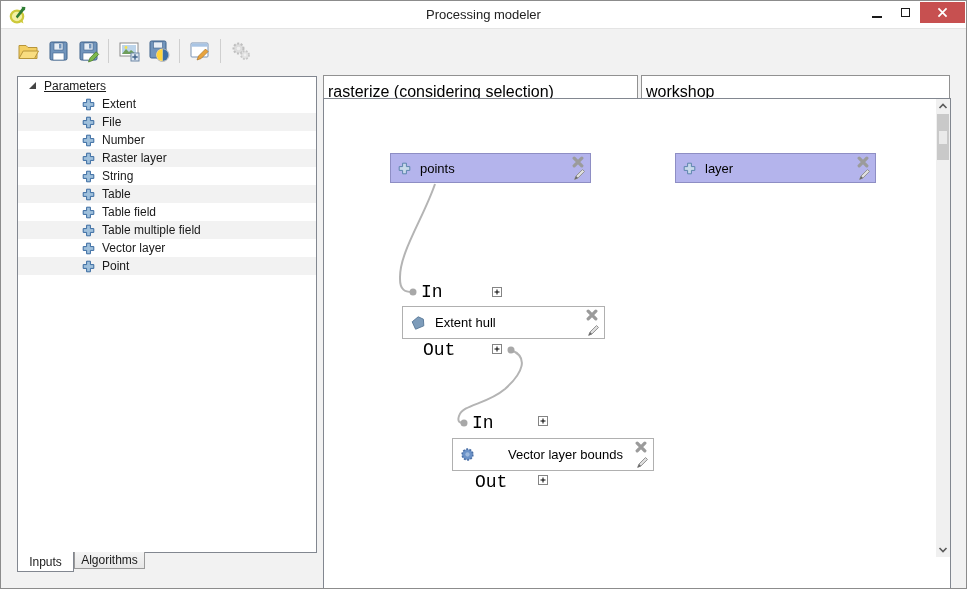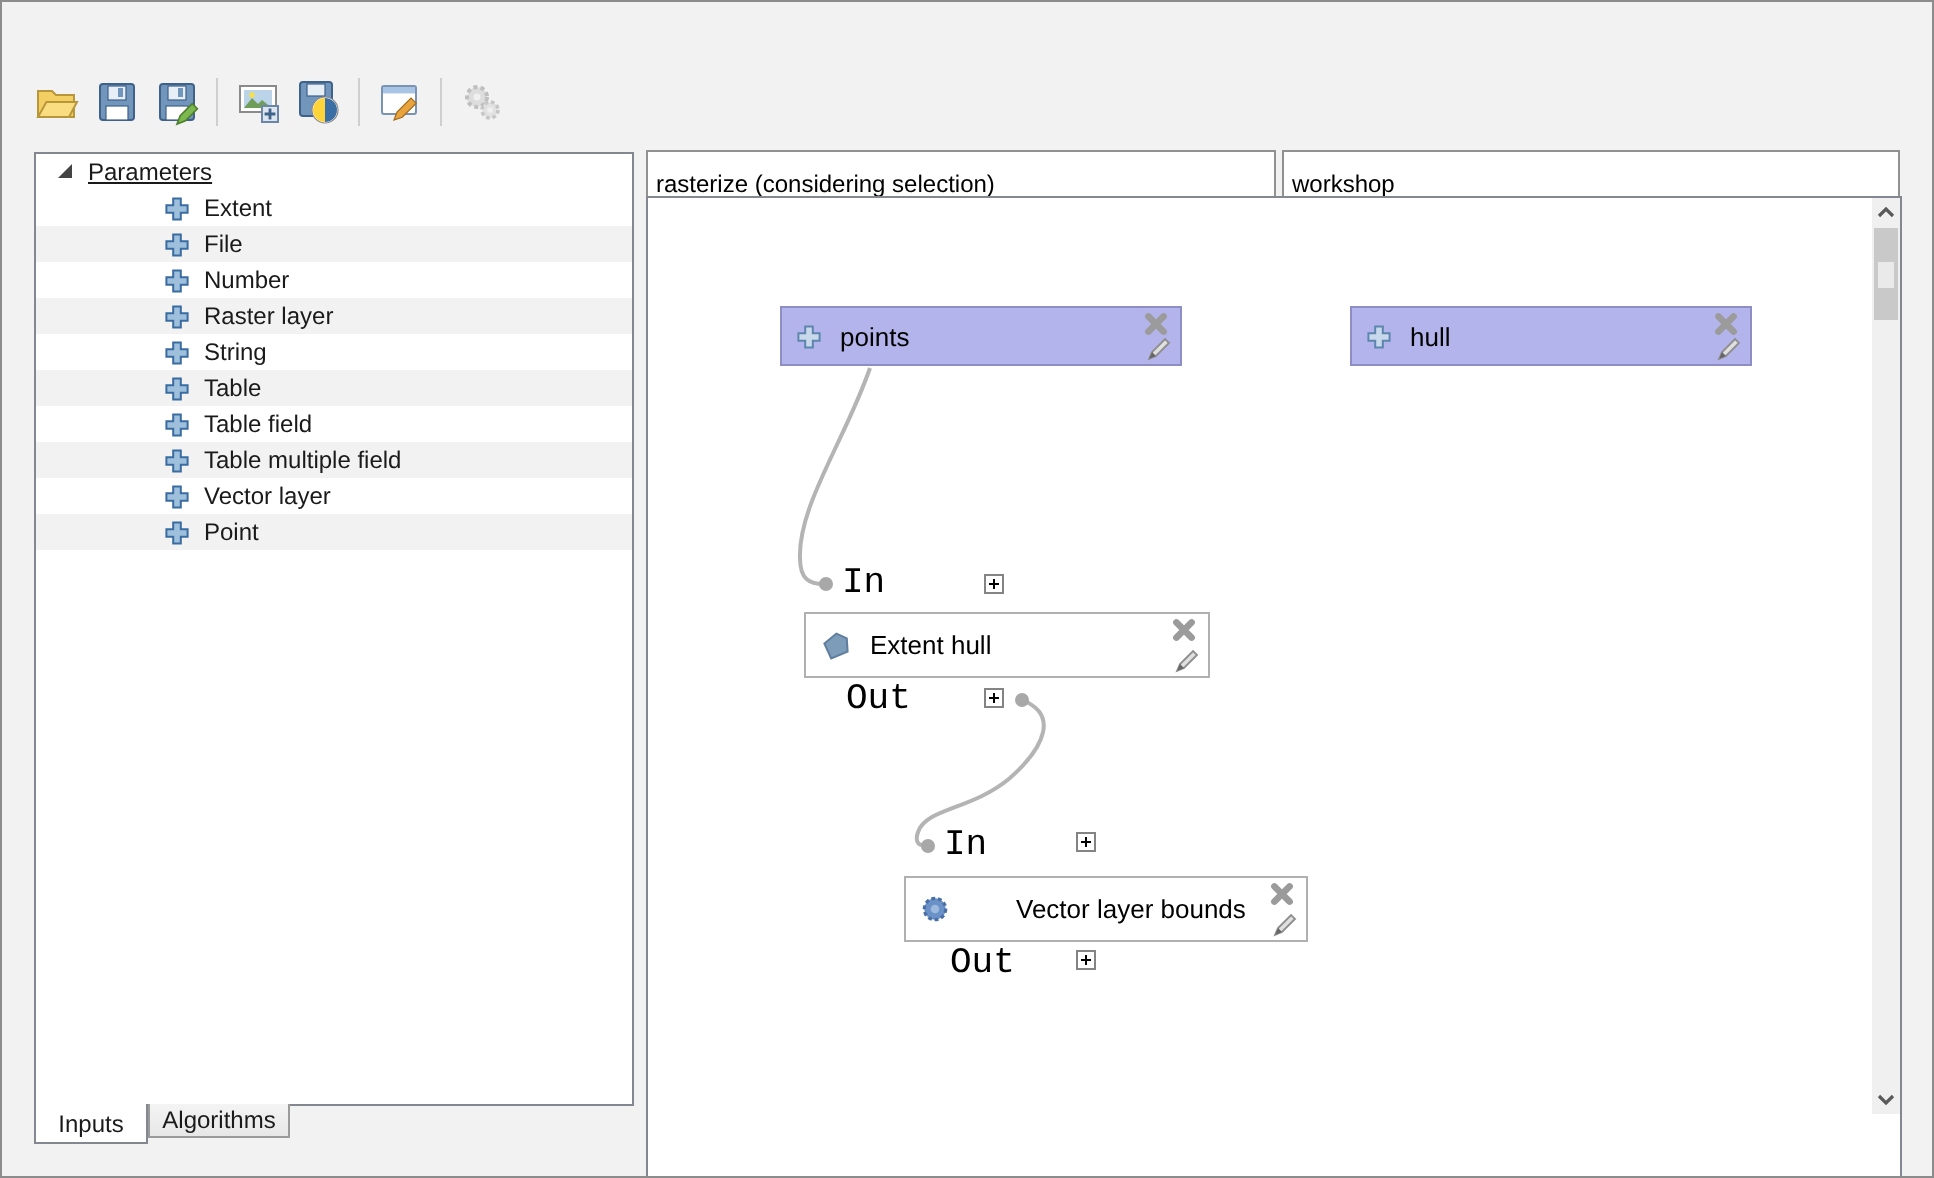--- a/index.html
+++ b/index.html
@@ -45,21 +45,21 @@
   .tab { position:absolute; display:flex; align-items:center; justify-content:center;
          font-size:12px; }
   .tab.active { left:16px; top:551px; width:57px; height:20px; background:#fff;
                 border:1px solid #828790; border-top:none; z-index:4; }
   .tab.inactive { left:73px; top:551px; width:71px; height:17px;
                   background:linear-gradient(#f4f4f4,#e7e7e7);
                   border:1px solid #9a9a9a; border-top:none; z-index:3; }
 
   
   .hdr-input { position:absolute; height:21px; border:1px solid #919191; background:#fff;
-               padding:16px 4px; font-size:12px; font-family:"Liberation Sans", sans-serif; }
+               padding:16px 4px; font-size:16px; font-family:"Liberation Sans", sans-serif; }
   #model-name  { left:322px; top:74px; width:315px; }
   #model-group { left:640px; top:74px; width:309px; }
 
   
   .canvas-frame { position:absolute; left:322px; top:97px; width:628px; height:574px;
                   border:1px solid #828790; background:#fff; }
   .canvas-content { position:absolute; left:0; top:0; width:612px; height:458px;
                     background:#fff; overflow:hidden; }
   .conn-svg { position:absolute; left:0; top:0; z-index:1; }
 
@@ -86,20 +86,42 @@
   .v-thumb { position:absolute; left:1px; top:15px; width:12px; height:46px; background:#c9c9c9; }
   .h-thumb { position:absolute; left:18px; top:1px; width:89px; height:12px; background:#c9c9c9; }
   .v-grip { position:absolute; left:2px; top:17px; width:8px; height:13px; background:#eaeaea; }
   .h-grip { position:absolute; left:31px; top:2px; width:14px; height:8px; background:#eaeaea; }
 </style>
 </head>
 <body>
 
 <div class="window">
 
+  <div class="titlebar">
+    <svg class="app-logo" viewBox="0 0 18 18">
+      <ellipse cx="8" cy="10.5" rx="6.2" ry="5.8" fill="#f3f0a2" stroke="#cdc93a" stroke-width="2.2"></ellipse>
+      <path d="M10 15 L14.5 17.5 L13 12.8 Z" fill="#cdc93a"></path>
+      <path d="M13.6 1.2 L15.8 3.4 L8.4 12.4 L6.8 10.6 Z" fill="#2f7d33"></path>
+      <path d="M12.2 0.8 L16.4 1.0 L15.9 4.6 Z" fill="#2f7d33"></path>
+    </svg>
+    <div class="win-title">Processing modeler</div>
+    <div class="win-controls">
+      <button class="wc-btn">
+        <span class="glyph-min"></span>
+      </button>
+      <button class="wc-btn">
+        <span class="glyph-max"></span>
+      </button>
+      <button class="wc-btn close">
+        <svg width="11" height="11" viewBox="0 0 10 10">
+          <path d="M1.3 1.3 L8.7 8.7 M8.7 1.3 L1.3 8.7" stroke="#ffffff" stroke-width="1.6"></path>
+        </svg>
+      </button>
+    </div>
+  </div>
 
   <div class="toolbar">
     <button class="tb-btn">
       <svg width="24" height="24" viewBox="0 0 24 24">
         <path d="M3 6.5 h7 l2 2 h9 v11 H3 z" fill="#f3cf63" stroke="#b8963a"></path>
         <path d="M3 19.5 l4.2-7.5 h15.3 l-4 7.5 z" fill="#f9dd80" stroke="#b8963a"></path>
       </svg>
     </button>
     <button class="tb-btn">
       <svg width="24" height="24" viewBox="0 0 24 24">
@@ -256,21 +278,21 @@
         <svg class="node-pencil" viewBox="0 0 12 12">
           <path d="M1.5 10.5 L2.8 7.4 L8.8 1.4 L10.6 3.2 L4.6 9.2 Z" fill="#e0e0e0" stroke="#8f8f8f" stroke-width="0.9"></path>
           <path d="M1.5 10.5 L2.8 7.4 L4.6 9.2 Z" fill="#666"></path>
         </svg>
       </div>
 
       <div class="node node-input" style="left:351px; top:54px; width:201px; height:30px;">
         <svg class="node-icon" width="13" height="13" viewBox="0 0 13 13">
           <path d="M4.6 1.2 h3.8 v3.4 h3.4 v3.8 h-3.4 v3.4 h-3.8 v-3.4 H1.2 V4.6 h3.4 z" fill="#c7d9ea" stroke="#5d85ad"></path>
         </svg>
-        <span class="node-label">hull</span>
+        <span class="node-label">layer</span>
         <svg class="node-x" viewBox="0 0 11 11">
           <path d="M2 2 L9 9 M9 2 L2 9" stroke="#9b9b9b" stroke-width="3" stroke-linecap="round"></path>
         </svg>
         <svg class="node-pencil" viewBox="0 0 12 12">
           <path d="M1.5 10.5 L2.8 7.4 L8.8 1.4 L10.6 3.2 L4.6 9.2 Z" fill="#e0e0e0" stroke="#8f8f8f" stroke-width="0.9"></path>
           <path d="M1.5 10.5 L2.8 7.4 L4.6 9.2 Z" fill="#666"></path>
         </svg>
       </div>
 
       <span class="port-label" style="left:97px; top:184px;">In</span>

